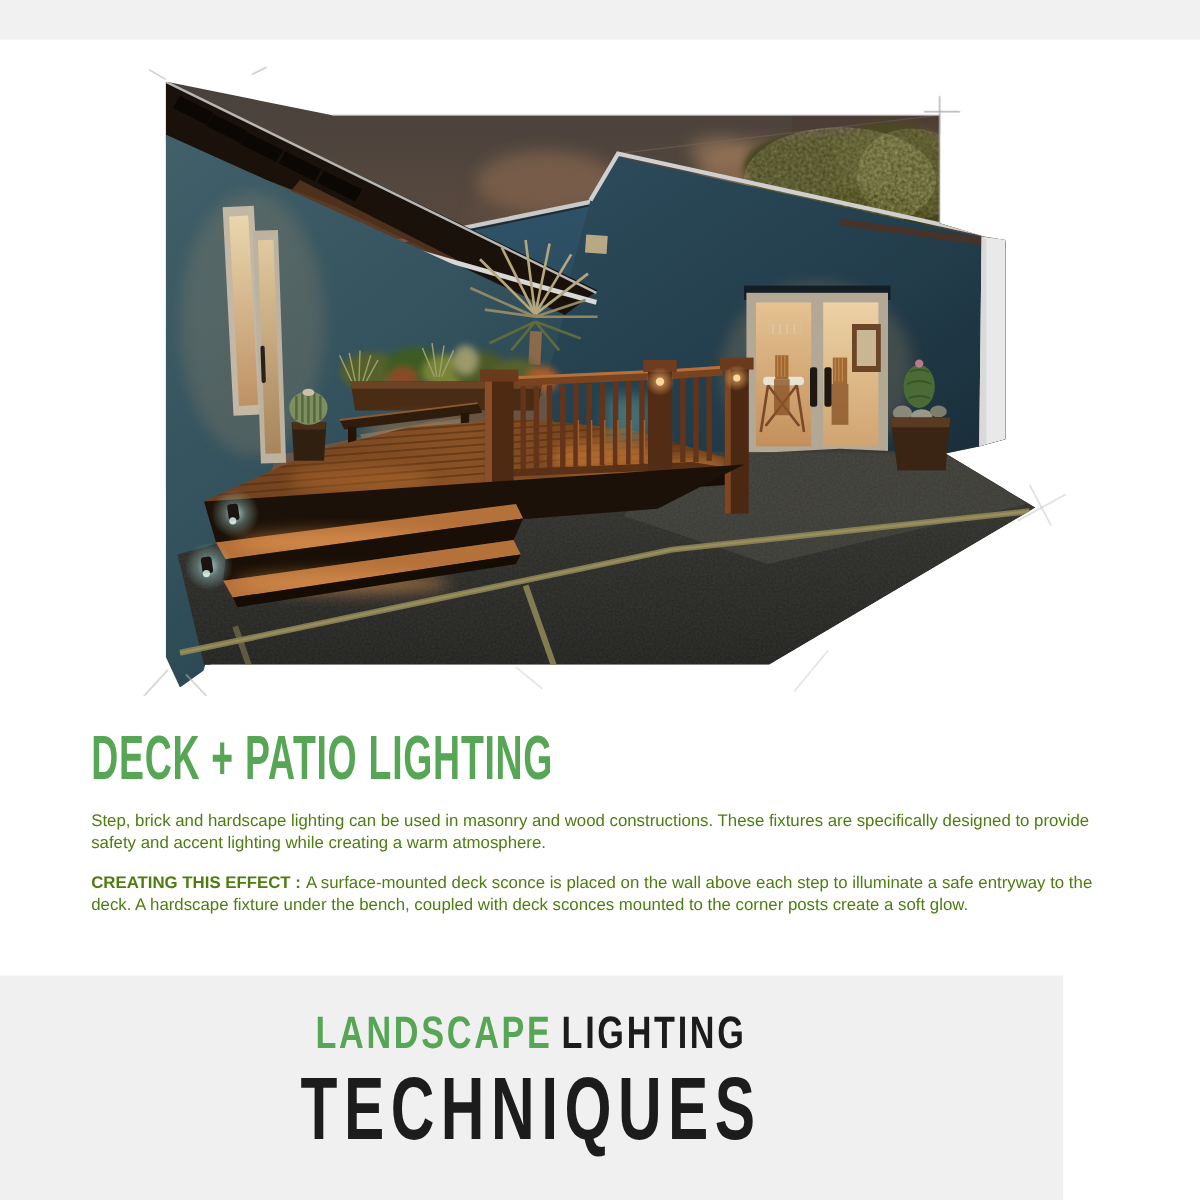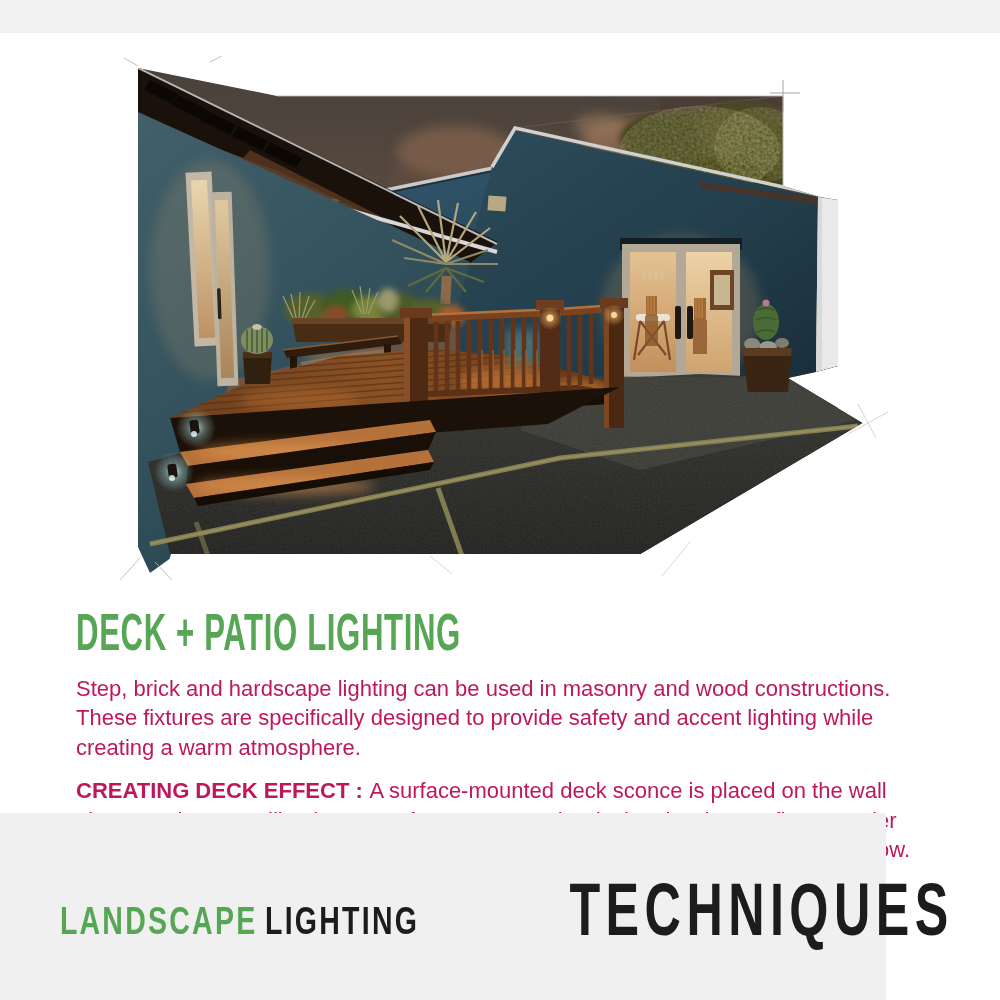--- a/index.html
+++ b/index.html
@@ -8,25 +8,25 @@
     background:#ffffff;font-family:"Liberation Sans",sans-serif;
   }
   .topbar{position:absolute;left:0;top:0;width:1000px;height:33px;background:#f1f1f1;}
   .hero{position:absolute;left:0;top:0;width:1000px;height:813px;}
   .article{position:absolute;left:76px;top:606px;width:840px;}
   .headline{
     font-size:52px;font-weight:bold;letter-spacing:1px;line-height:1;
     transform:scaleX(.60);transform-origin:left top;white-space:nowrap;
     margin:0 0 16px 0;
   }
-  .para{font-size:22px;line-height:1.34;color:#be185d;margin:0 0 14px 0;}
+  .para{font-size:14px;line-height:1.34;color:#4d7c0f;margin:0 0 14px 0;}
   .effect-label{font-weight:bold;margin-right:.3em;}
   .footer{
     position:absolute;left:0;top:813px;width:886px;height:187px;background:#f0f0f0;
-    display:flex;flex-direction:row;align-items:center;justify-content:flex-start;
+    display:flex;flex-direction:column;align-items:center;justify-content:flex-start;
   }
   .brandline{
     margin-top:29px;font-size:38px;font-weight:bold;letter-spacing:3px;line-height:1;
     transform:scaleX(.75);transform-origin:center top;white-space:nowrap;
   }
   .brand-sep{display:inline-block;width:10px;}
   .techline{
     margin-top:7px;font-size:74px;font-weight:bold;letter-spacing:8px;line-height:1;
     transform:scaleX(.68);transform-origin:center top;white-space:nowrap;color:#1c1c1c;
   }
@@ -355,21 +355,21 @@
       <path d="M138,66 L124,58 M210,62 L222,56"></path>
       <path d="M140,558 L120,580 M155,562 L172,580"></path>
       <path d="M430,556 L452,574 M690,542 L662,576" opacity=".6"></path>
       <path d="M848,434 L888,412 M858,404 L876,438" opacity=".7"></path>
     </g>
   </svg>
 
   <div class="article">
     <h1 class="headline" style="color:#56a655">DECK + PATIO LIGHTING</h1>
     <p class="para">Step, brick and hardscape lighting can be used in masonry and wood constructions. These fixtures are specifically designed to provide safety and accent lighting while creating a warm atmosphere.</p>
-    <p class="para"><span class="effect-label">CREATING DECK EFFECT :</span><span>A surface-mounted deck sconce is placed on the wall above each step to illuminate a safe entryway to the deck. A hardscape fixture under the bench, coupled with deck sconces mounted to the corner posts create a soft glow.</span></p>
+    <p class="para"><span class="effect-label">CREATING THIS EFFECT :</span><span>A surface-mounted deck sconce is placed on the wall above each step to illuminate a safe entryway to the deck. A hardscape fixture under the bench, coupled with deck sconces mounted to the corner posts create a soft glow.</span></p>
   </div>
 
   <div class="footer">
     <div class="brandline"><span style="color:#56a655">LANDSCAPE</span><span class="brand-sep"></span><span style="color:#1c1c1c">LIGHTING</span></div>
     <div class="techline">TECHNIQUES</div>
   </div>
 
 </div>
 
 </body></html>

